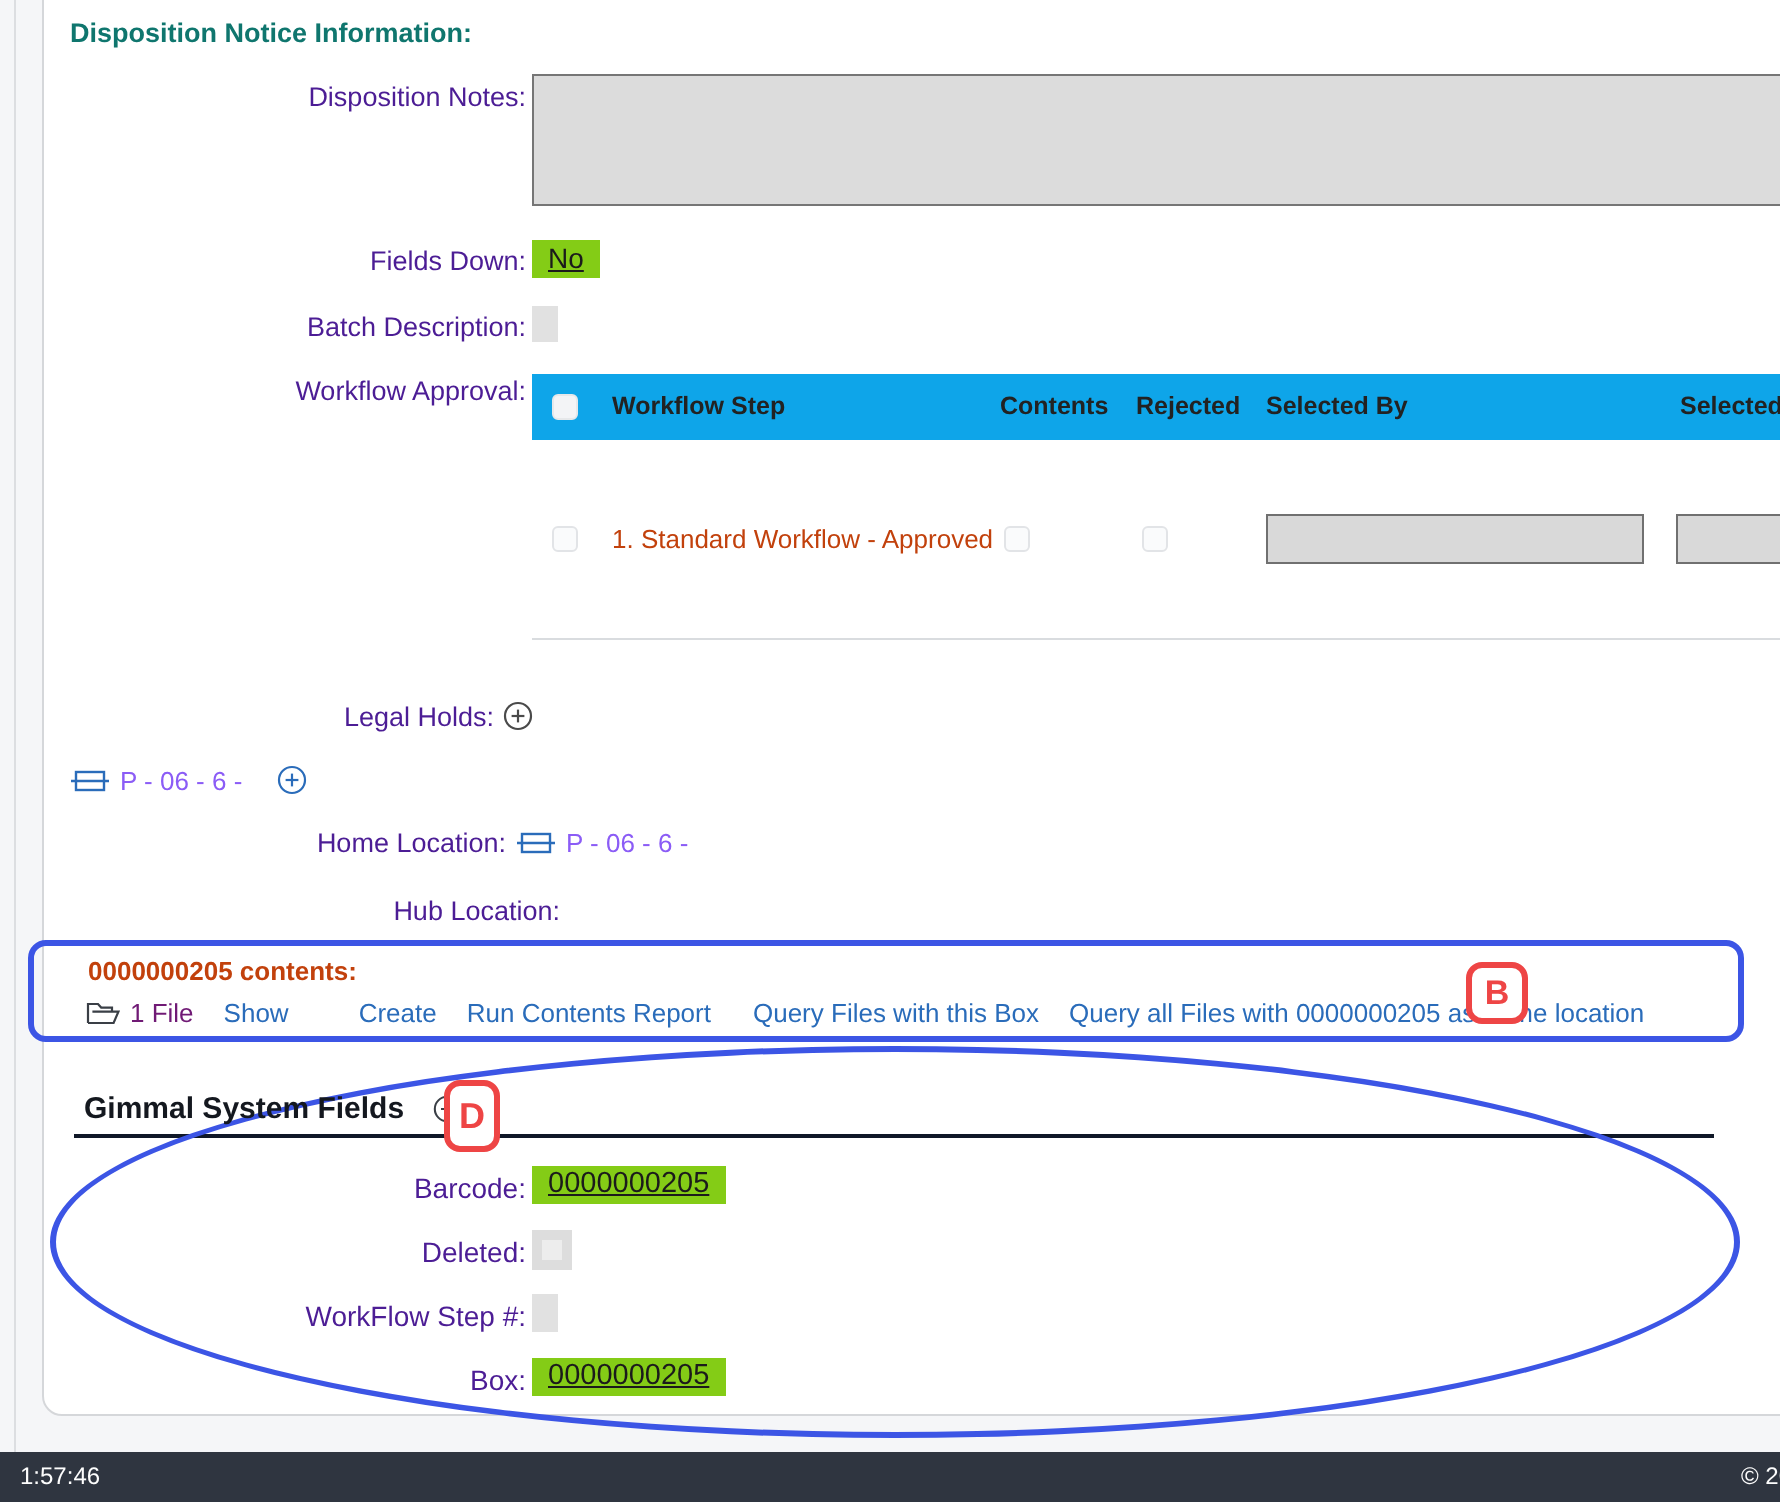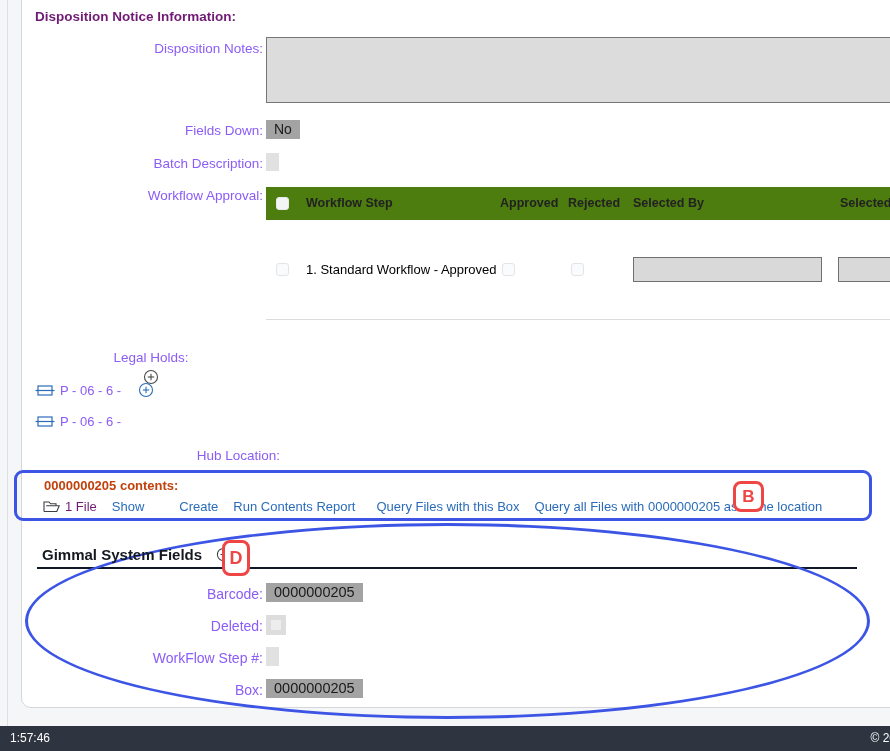--- a/index.html
+++ b/index.html
@@ -2,42 +2,42 @@
 <html><head>
 <meta charset="utf-8">
 <style>
   * { margin:0; padding:0; box-sizing:border-box; }
   html,body { width:890px; height:751px; }
   body {
     font-family:"Liberation Sans","DejaVu Sans",sans-serif;
     background:#f5f6f8; color:#1e1e1e; overflow:hidden; position:relative;
   }
   .abs { position:absolute; }
-  .lbl { font-size:13.5px; color:#8b5cf6; white-space:nowrap; }
+  .lbl { font-size:13.5px; color:#4c1d95; white-space:nowrap; }
   .page-rail { left:7px; top:0; width:1px; height:726px; background:#dcdee1; }
   .card {
     left:21px; top:-12px; width:1010px; height:720px; background:#ffffff;
     border:1px solid #d5d7da; border-radius:0 0 10px 10px;
   }
-  .section-title { font-weight:bold; font-size:13.5px; color:#701a75; }
+  .section-title { font-weight:bold; font-size:13.5px; color:#0f766e; }
   .row-label { text-align:right; }
   .notes-area {
     left:266px; top:37px; width:700px; height:66px;
     background:#dcdcdc; border:1px solid #767676;
   }
   .val-box {
-    background:#a3a3a3; color:#1b1b1b; font-size:14.5px;
-    padding:1px 8px 2px 8px; display:inline-block; white-space:nowrap;
+    background:#84cc16; color:#1b1b1b; font-size:14.5px;
+    padding:1px 8px 2px 8px; display:inline-block; white-space:nowrap;text-decoration:underline;
   }
   .mini-box { width:13px; height:18px; background:#e1e1e1; display:inline-block; }
   .wf-table {
     left:266px; top:187px; width:625px; height:133px; background:#ffffff;
     border-bottom:1px solid #d9dcdf; overflow:hidden;
   }
-  .wf-head { position:absolute; left:0; top:0; width:100%; height:33px; background:#4d7c0f; }
+  .wf-head { position:absolute; left:0; top:0; width:100%; height:33px; background:#0ea5e9; }
   .wf-h { position:absolute; top:9px; font-size:12.5px; font-weight:bold; color:#222; white-space:nowrap; }
   .cbx {
     position:absolute; width:13px; height:13px; border-radius:3px;
     background:#fafbfc; border:1px solid #e2e4e7;
   }
   .gray-input { position:absolute; height:25px; background:#d9d9d9; border:1px solid #707070; }
   .blue-text { color:#8b5cf6; }
   .link { color:#2a6cba; font-size:13px; text-decoration:none; white-space:nowrap; cursor:pointer; }
   .flex-row { display:flex; align-items:center; }
   .contents-box {
@@ -79,36 +79,36 @@
 <div class="abs val-box" style="left:266px; top:120px; font-size:14px;">No</div>
 
 <div class="abs lbl row-label" style="left:35px; top:156px; width:228px;">Batch Description:</div>
 <div class="abs mini-box" style="left:266px; top:153px;"></div>
 
 <div class="abs lbl row-label" style="left:35px; top:188px; width:228px;">Workflow Approval:</div>
 <div class="abs wf-table">
   <div class="wf-head">
     <span class="cbx" style="left:10px; top:10px; background:#f3f4f6; border-color:#e6e8ea;"></span>
     <span class="wf-h" style="left:40px;">Workflow Step</span>
-    <span class="wf-h" style="left:234px;">Approved</span>
+    <span class="wf-h" style="left:234px;">Contents</span>
     <span class="wf-h" style="left:302px;">Rejected</span>
     <span class="wf-h" style="left:367px;">Selected By</span>
     <span class="wf-h" style="left:574px;">Selected</span>
   </div>
   <div>
     <span class="cbx" style="left:10px; top:76px;"></span>
-    <span class="abs" style="left:40px; top:75px; font-size:13px; color:#000000; white-space:nowrap;">1. Standard Workflow - Approved</span>
+    <span class="abs" style="left:40px; top:75px; font-size:13px; color:#c2410c; white-space:nowrap;">1. Standard Workflow - Approved</span>
     <span class="cbx" style="left:236px; top:76px;"></span>
     <span class="cbx" style="left:305px; top:76px;"></span>
     <span class="gray-input" style="left:367px; top:70px; width:189px;"></span>
     <span class="gray-input" style="left:572px; top:70px; width:320px;"></span>
   </div>
 </div>
 
-<div class="abs flex-row" style="left:35px; top:350px; width:232px; justify-content:flex-end; gap:4px;flex-direction:column;">
+<div class="abs flex-row" style="left:35px; top:350px; width:232px; justify-content:flex-end; gap:4px;">
   <span class="lbl">Legal Holds:</span>
   <span>
     <svg width="16" height="16" viewBox="0 0 16 16">
         <circle cx="8" cy="8" r="6.5" fill="none" stroke="#4a4a4a" stroke-width="1.1"></circle>
         <line x1="8" y1="4.8" x2="8" y2="11.2" stroke="#4a4a4a" stroke-width="1.1"></line>
         <line x1="4.8" y1="8" x2="11.2" y2="8" stroke="#4a4a4a" stroke-width="1.1"></line>
       </svg>
   </span>
 </div>
 
@@ -123,20 +123,21 @@
   <span style="margin-left:12px;">
     <svg width="16" height="16" viewBox="0 0 16 16">
         <circle cx="8" cy="8" r="6.5" fill="none" stroke="#2a6cba" stroke-width="1.1"></circle>
         <line x1="8" y1="4.8" x2="8" y2="11.2" stroke="#2a6cba" stroke-width="1.1"></line>
         <line x1="4.8" y1="8" x2="11.2" y2="8" stroke="#2a6cba" stroke-width="1.1"></line>
       </svg>
   </span>
 </div>
 
 <div class="abs flex-row" style="left:35px; top:414px; gap:5px;">
+  <span class="lbl row-label" style="width:218px;">Home Location:</span>
   <span>
     <svg width="20" height="15" viewBox="0 0 20 15">
         <rect x="3" y="3" width="14" height="9" fill="none" stroke="#2a6cba" stroke-width="1.2"></rect>
         <line x1="0.5" y1="7.5" x2="19.5" y2="7.5" stroke="#2a6cba" stroke-width="1.2"></line>
       </svg>
   </span>
   <span class="blue-text" style="font-size:13px; white-space:nowrap;">P - 06 - 6 -</span>
 </div>
 
 <div class="abs lbl row-label" style="left:52px; top:448px; width:228px;">Hub Location:</div>

